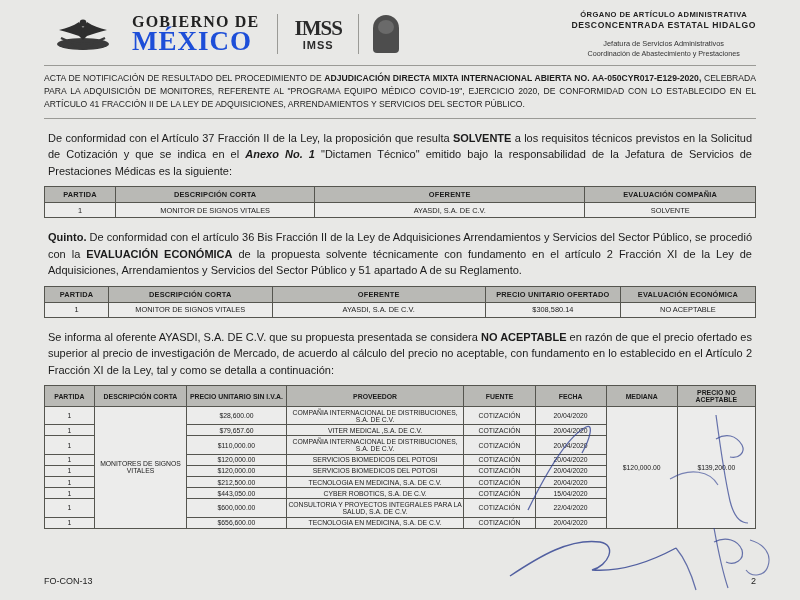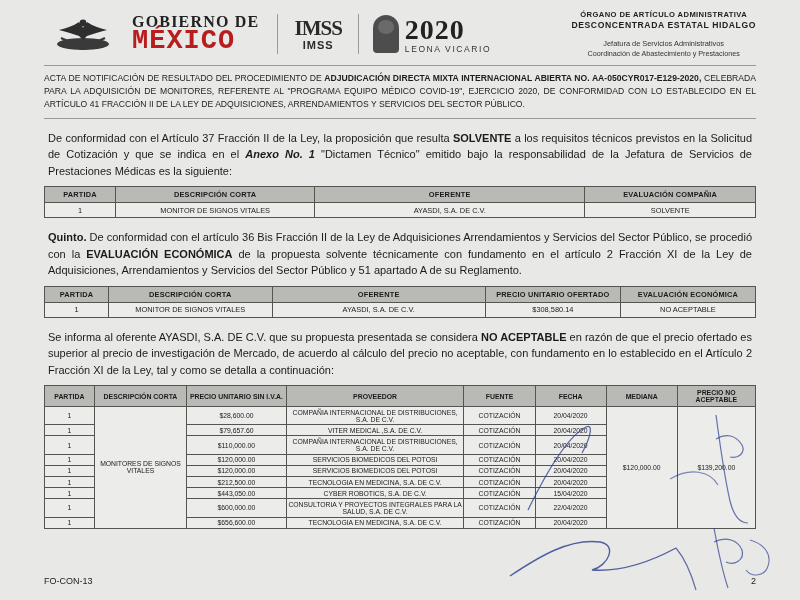--- a/index.html
+++ b/index.html
@@ -27,22 +27,22 @@
     display:flex;align-items:center;justify-content:center;
     flex:0 0 auto;
   }
   .eagle svg{display:block}
   .gobmx{flex:0 0 auto;line-height:1;padding-right:8px;}
   .gobmx .g1{
     font-family:"Liberation Serif",serif;
     font-size:16px;letter-spacing:1.2px;font-weight:bold;color:#222;
   }
   .gobmx .g2{
-    font-family:Liberation Mono, monospace;
-    font-size:27px;letter-spacing:1px;font-weight:bold;color:#b91c1c;margin-top:-2px;
+    font-family:Liberation Serif, serif;
+    font-size:27px;letter-spacing:1px;font-weight:bold;color:#1d4ed8;margin-top:-2px;
   }
   .vdiv{width:1px;height:40px;background:#9a9a96;flex:0 0 auto;}
   .imss{
     flex:0 0 auto;text-align:center;line-height:1;padding:0 6px;
   }
   .imss .mark{
     font-family:"Liberation Serif",serif;font-size:21px;font-weight:bold;color:#2b2b2b;
     letter-spacing:-1px;
   }
   .imss .nm{font-size:11px;font-weight:bold;letter-spacing:1px;color:#2b2b2b;margin-top:1px;}
@@ -150,24 +150,20 @@
 
     <div class="imss">
       <div class="mark">IMSS</div>
       <div class="nm">IMSS</div>
     </div>
 
     <div class="vdiv"></div>
 
     <div class="yearblk">
       <div class="silhouette"></div>
-      <div class="yeartxt">
-        <div class="y">2020</div>
-        <div class="sub">LEONA VICARIO</div>
-      </div>
     </div>
 
     <div class="orgblk">
       <div class="l1">ÓRGANO DE ARTÍCULO ADMINISTRATIVA</div>
       <div class="l2">DESCONCENTRADA ESTATAL HIDALGO</div>
       <div class="l3">Jefatura de Servicios Administrativos</div>
       <div class="l4">Coordinación de Abastecimiento y Prestaciones</div>
     </div>
   </div>
 

